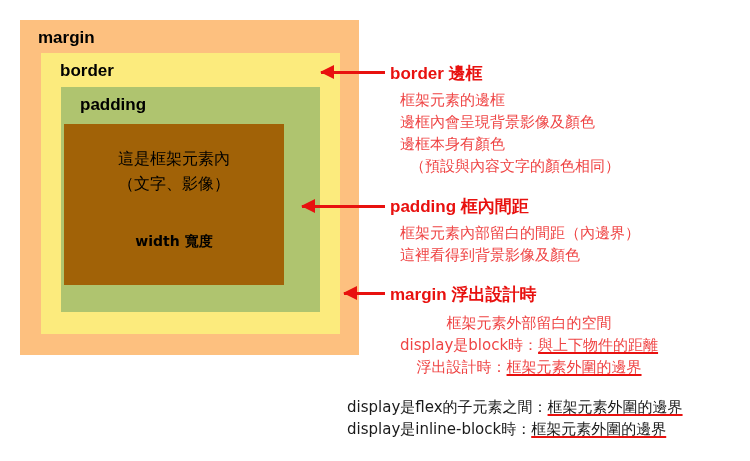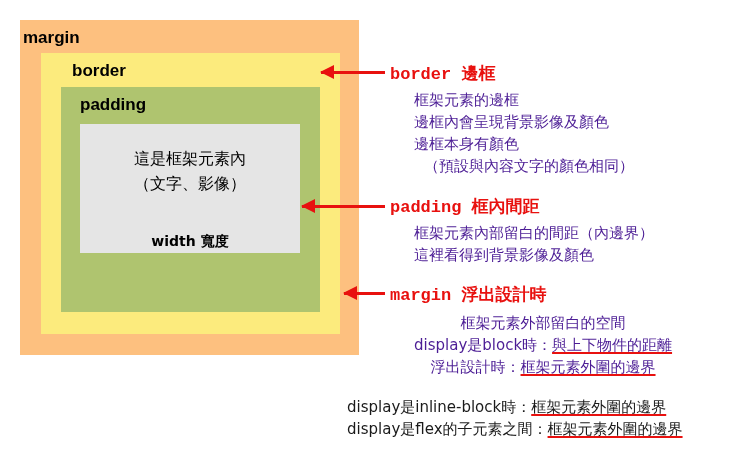--- a/index.html
+++ b/index.html
@@ -36,35 +36,35 @@
     left: 21px; top: 33px;
     width: 299px; height: 281px;
     background: #fceb7d;
   }
   .bm-padding {
     left: 41px; top: 67px;
     width: 259px; height: 225px;
     background: #afc46f;
   }
   .bm-content {
-    left: 60px; top: 104px;
-    width: 220px; height: 129px;
-    background: #e5e5e5;
+    left: 44px; top: 104px;
+    width: 220px; height: 161px;
+    background: #a16207;
   }
 
   .bm-label {
     position: absolute;
     font-weight: bold;
     font-size: 17px;
     color: #000000;
     letter-spacing: 0px;
     white-space: nowrap;
   }
-  .lbl-margin { left: 3px; top: 8px; }
-  .lbl-border { left: 31px; top: 8px; }
+  .lbl-margin { left: 18px; top: 8px; }
+  .lbl-border { left: 19px; top: 8px; }
   .lbl-padding { left: 19px; top: 8px; }
 
   .content-text {
     position: absolute;
     left: 0;
     top: 22px;
     width: 220px;
     text-align: center;
     font-size: 16px;
     line-height: 25px;
@@ -110,29 +110,29 @@
   
   .ann {
     position: absolute;
     left: 390px;
   }
   .ann-title {
     font-size: 17px;
     font-weight: bold;
     color: #e8110f;
     white-space: nowrap;
-    font-family: Liberation Mono, monospace;
+    font-family: Liberation Sans, sans-serif;
   }
   .ann-body {
     font-size: 15px;
     line-height: 22px;
-    color: #4c1d95;
+    color: #ef4444;
     font-family: "DejaVu Sans", "Liberation Sans", sans-serif;
     margin-top: 4px;
-    margin-left: 24px;
+    margin-left: 10px;
     white-space: nowrap;
   }
   .ann-body span { display: block; }
   .indent { padding-left: 10px; }
 
   #ann-border  { top: 62px; }
   #ann-padding { top: 195px; }
   #ann-margin  { top: 283px; }
 
   #ann-margin .ann-body { margin-top: 6px; text-align: center; }
@@ -211,15 +211,15 @@
 <div class="ann" id="ann-margin">
   <div class="ann-title">margin 浮出設計時</div>
   <div class="ann-body">
     <span>框架元素外部留白的空間</span>
     <span><span style="display:inline">display是block時：</span><span style="display:inline" class="u-red">與上下物件的距離</span></span>
     <span><span style="display:inline">浮出設計時：</span><span style="display:inline" class="u-red">框架元素外圍的邊界</span></span>
   </div>
 </div>
 
 <div id="bottom-notes">
+  <span><span style="display:inline">display是flex的子元素之間：</span><span style="display:inline" class="u-red">框架元素外圍的邊界</span></span>
   <span><span style="display:inline">display是inline-block時：</span><span style="display:inline" class="u-red">框架元素外圍的邊界</span></span>
-  <span><span style="display:inline">display是flex的子元素之間：</span><span style="display:inline" class="u-red">框架元素外圍的邊界</span></span>
 </div>
 
 </body></html>

